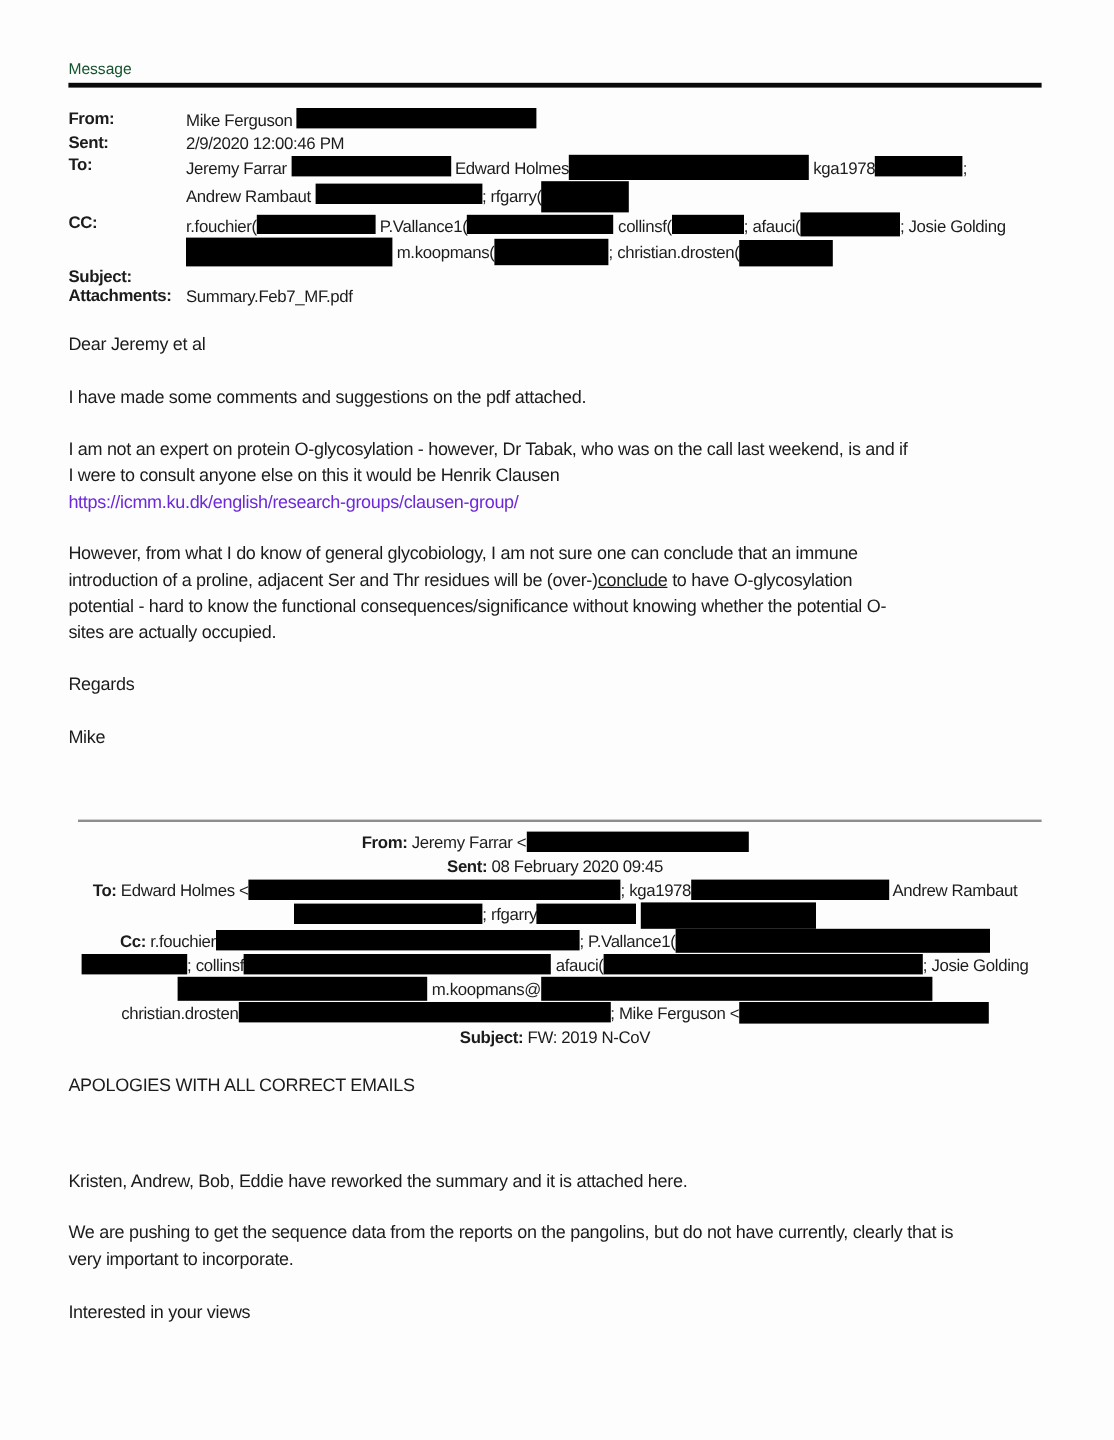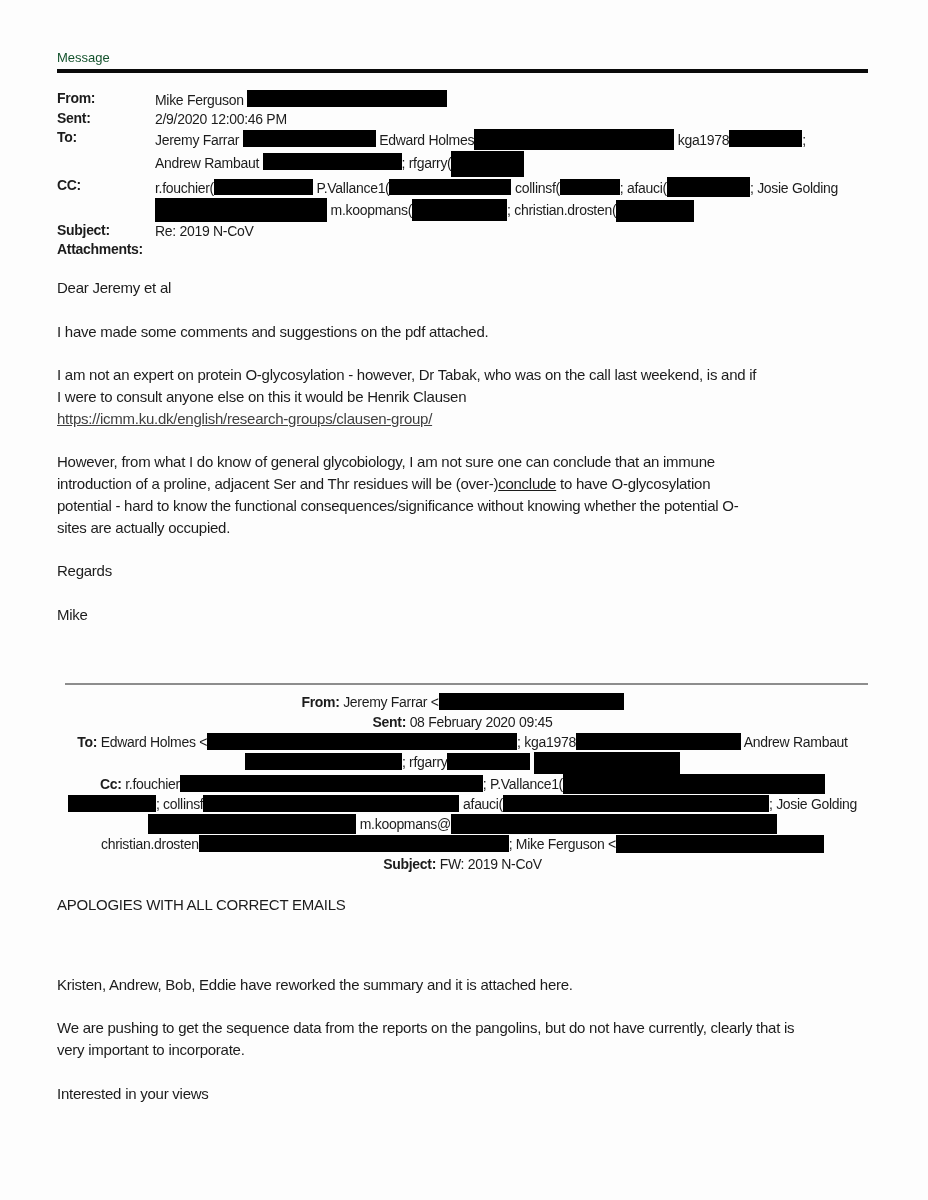--- a/index.html
+++ b/index.html
@@ -14,21 +14,21 @@
   .thickrule{margin-top:4px;height:4px;width:811px;background:#0a0a0a;}
   
   .h1{margin-top:17px;font-size:14px;letter-spacing:-0.3px;}
   .h1 .tline{line-height:19.2px;}
   .hrow{display:flex;align-items:flex-start;}
   .hlabel{width:98px;flex:none;font-weight:bold;}
   .hval{flex:1;}
   .tline{white-space:pre;}
   .b{font-weight:bold;}
   .u{text-decoration:underline;}
-  .link{color:#404040;text-decoration:underline;cursor:pointer;}
+  .link{color:#6d28d9;cursor:pointer;}
   .redact{display:inline-block;background:#000;}
   
   .bodytxt{font-size:15px;letter-spacing:-0.25px;}
   .bodytxt .tline{line-height:21.8px;}
   .para{margin:0 0 21.8px 0;}
   .body1{margin-top:20px;}
   .sep{margin:57px 0 0 8px;height:2px;width:803px;background:#8d8d8d;}
   
   .h2hdr{margin-top:7px;font-size:14px;letter-spacing:-0.3px;}
   .h2hdr .tline{line-height:20px;text-align:center;}
@@ -65,26 +65,26 @@
         </div>
         <div class="hrow">
           <span class="hlabel">CC:</span>
           <div class="hval">
             <div class="tline"><span>r.fouchier(</span><span class="redact" style="width: 99px; height: 16px; vertical-align: -2px;"></span><span> P.Vallance1(</span><span class="redact" style="width: 122px; height: 16px; vertical-align: -2px;"></span><span> collinsf(</span><span class="redact" style="width: 60px; height: 16px; vertical-align: -2px;"></span><span>; afauci(</span><span class="redact" style="width: 83px; height: 20px; vertical-align: -4px;"></span><span>; Josie Golding</span></div>
             <div class="tline"><span class="redact" style="width: 172px; height: 24px; vertical-align: -7px;"></span><span> m.koopmans(</span><span class="redact" style="width: 95px; height: 22px; vertical-align: -6px;"></span><span>; christian.drosten(</span><span class="redact" style="width: 78px; height: 22px; vertical-align: -7px;"></span></div>
           </div>
         </div>
         <div class="hrow">
           <span class="hlabel">Subject:</span>
-          <div class="hval">
-            <div class="tline"><span>Re: 2019 N-CoV</span></div>
-          </div>
         </div>
         <div class="hrow">
           <span class="hlabel">Attachments:</span>
+          <div class="hval">
+            <div class="tline"><span>Summary.Feb7_MF.pdf</span></div>
+          </div>
         </div>
       </div>
 
     <div class="bodytxt body1">
       <div class="para">
           <div class="tline"><span>Dear Jeremy et al</span></div>
         </div>
       <div class="para">
           <div class="tline"><span>I have made some comments and suggestions on the pdf attached.</span></div>
         </div>

